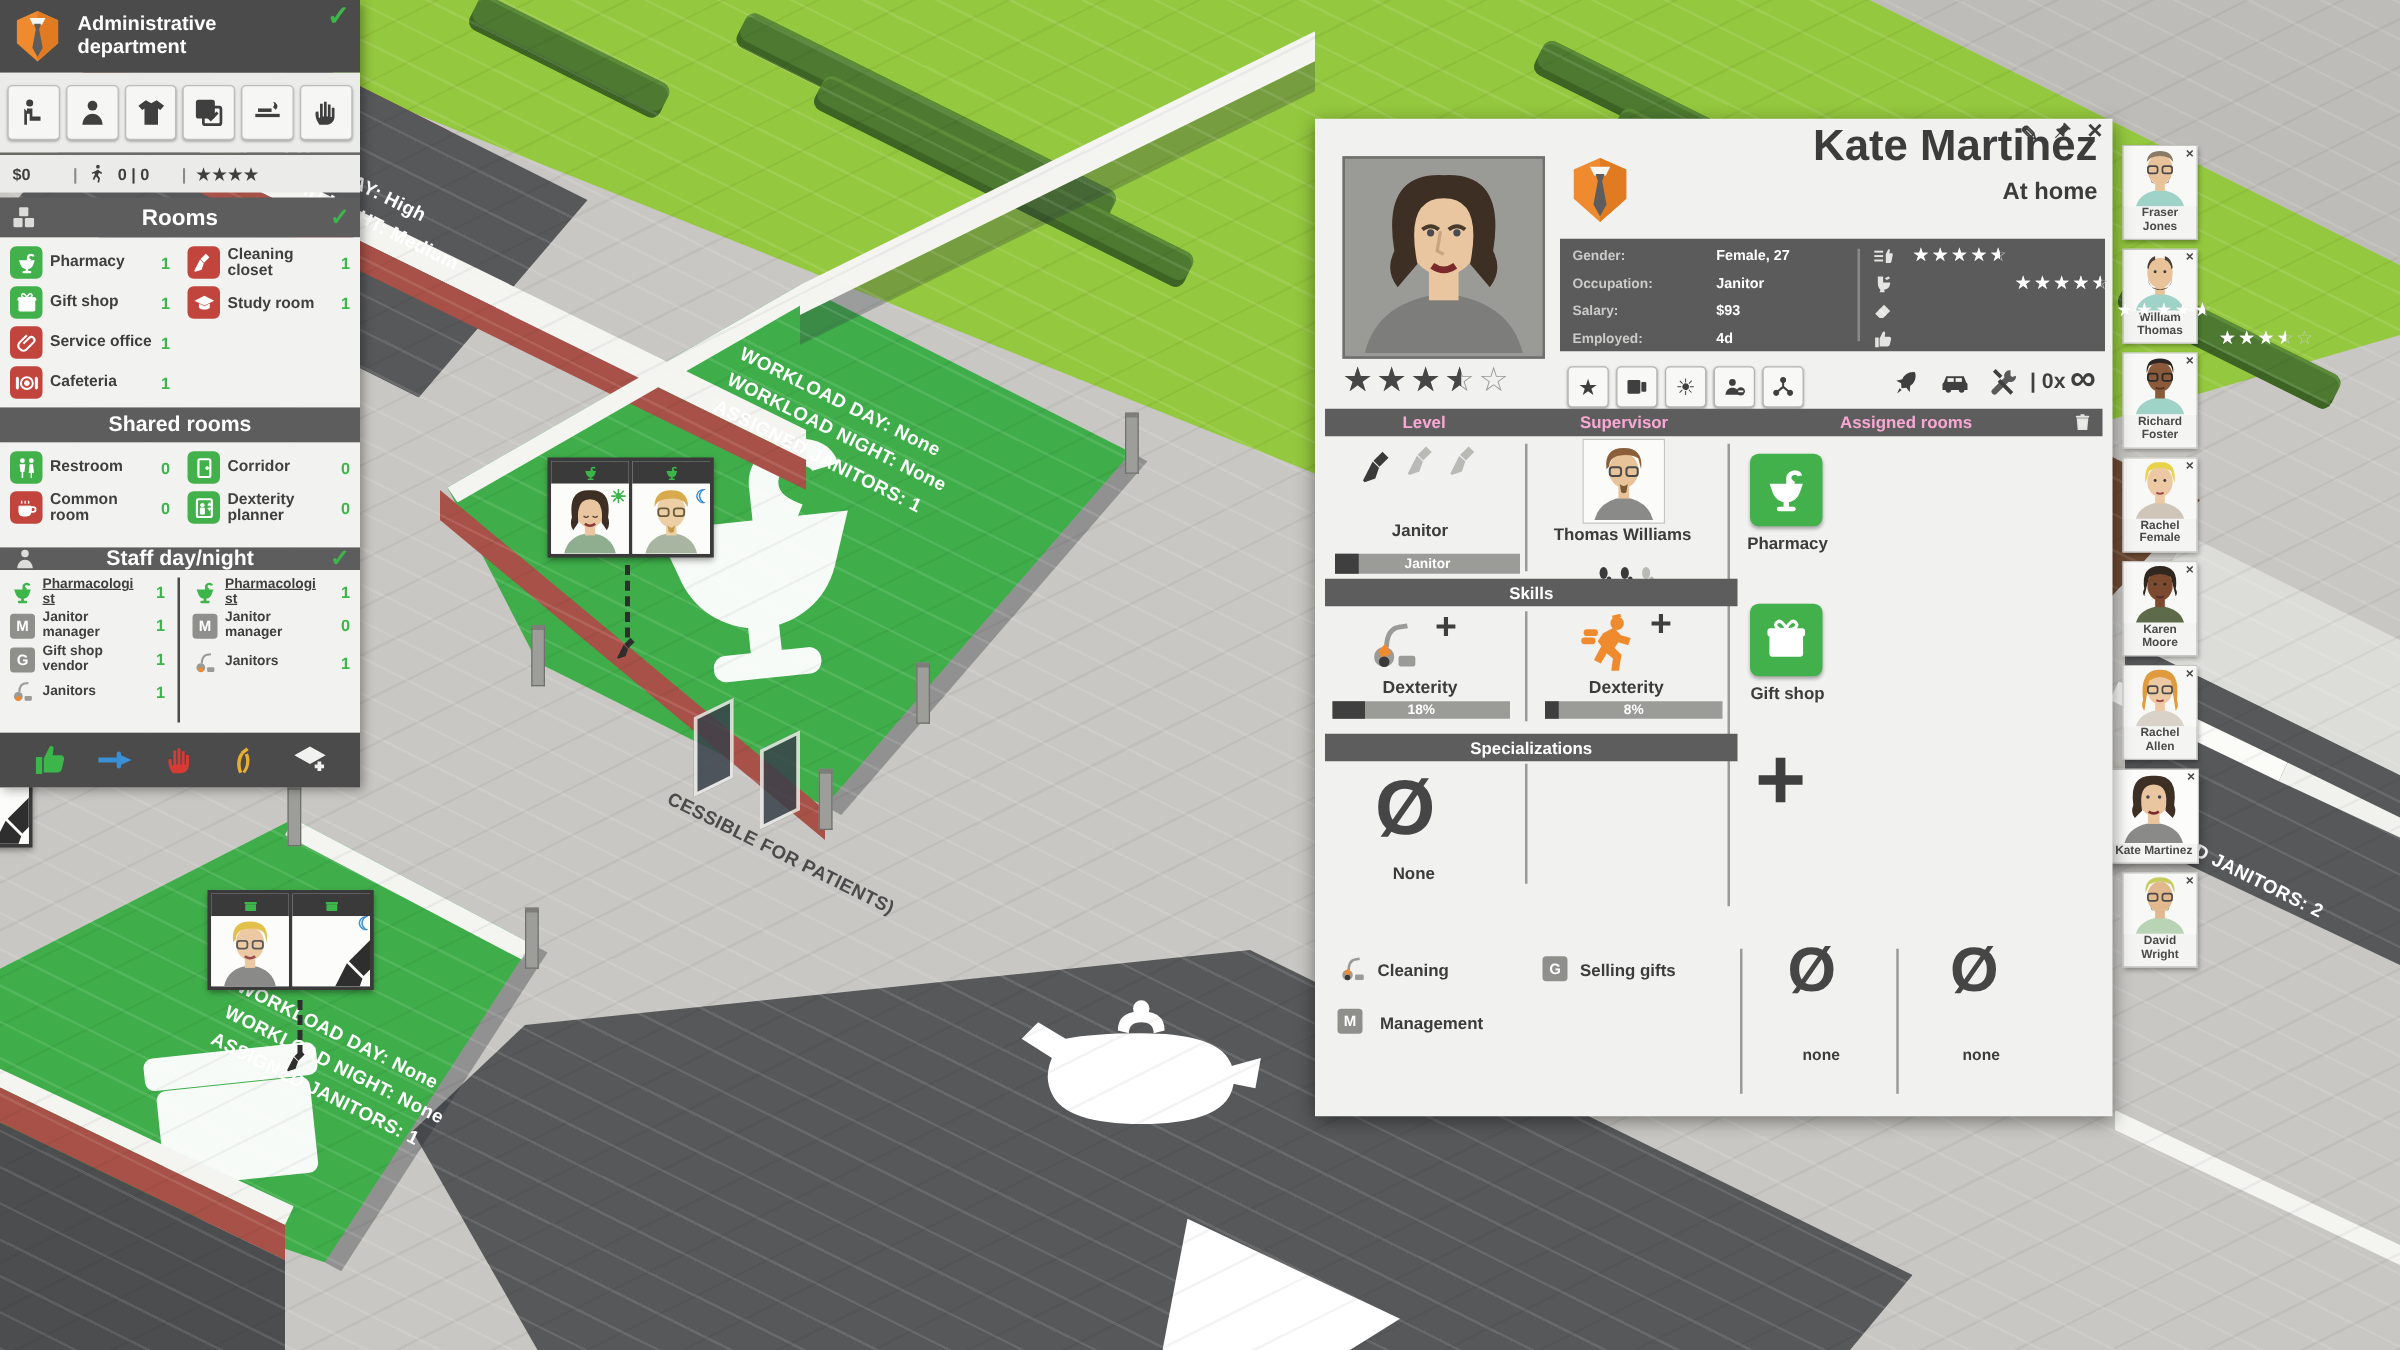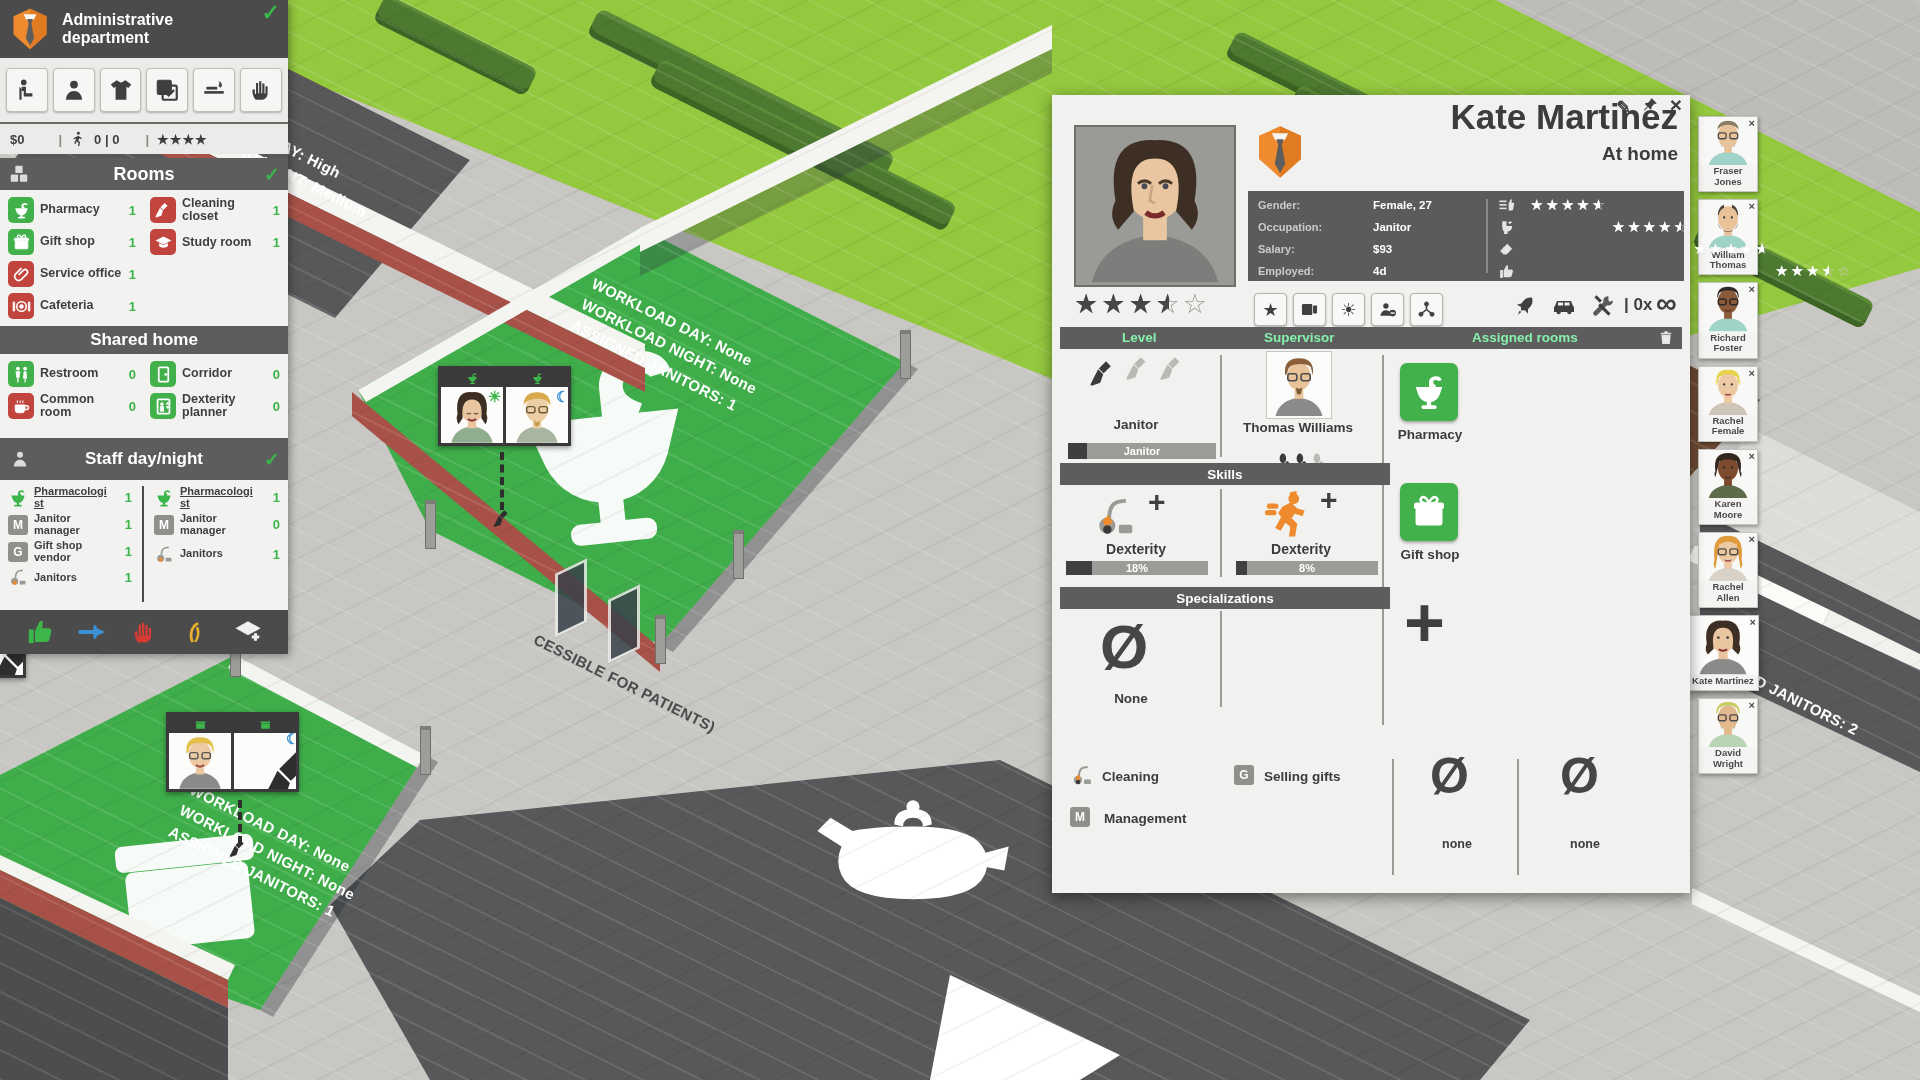--- a/index.html
+++ b/index.html
@@ -59,21 +59,21 @@
   .d-portrait{position:absolute;left:22px;top:30px;width:158px;height:158px;background:#9a9a97;border:2px solid #6f6f6b;}
   .d-info{position:absolute;left:196px;top:96px;width:436px;height:90px;background:#5b5b5b;}
   .d-info .lab{position:absolute;left:10px;font-size:11px;font-weight:bold;color:#cbcbc9;}
   .d-info .val{position:absolute;left:125px;font-size:11.5px;font-weight:bold;color:#fff;}
   .stars{position:relative;display:inline-block;line-height:1;}
   .stars .se{color:#c9c9c7;}
   .stars .sf{position:absolute;left:0;top:0;overflow:hidden;white-space:nowrap;color:#fff;}
   .stars-dk .se{color:#9a9a97;} .stars-dk .sf{color:#464646;}
   .mbtn{width:31px;height:31px;background:#f8f8f6;border:1px solid #b5b5b1;border-radius:4px;
         display:flex;align-items:center;justify-content:center;box-shadow:0 1px 2px rgba(0,0,0,.3);}
-  .colbar{position:absolute;left:8px;width:622px;height:22px;background:#5d5d5d;color:#86efac;font-weight:bold;font-size:13.5px;}
+  .colbar{position:absolute;left:8px;width:622px;height:22px;background:#5d5d5d;color:#f9a8d4;font-weight:bold;font-size:13.5px;}
   .colbar span{position:absolute;top:3px;}
   .secbar{position:absolute;left:8px;width:330px;height:22px;background:#5d5d5d;color:#fff;font-weight:bold;
           font-size:13.5px;display:flex;align-items:center;justify-content:center;}
   .gdiv{position:absolute;width:2px;background:#9a9a97;}
   .pbar{position:absolute;height:16px;background:#9b9b98;}
   .pbar .fill{position:absolute;left:0;top:0;bottom:0;background:#3f3f3f;}
   .pbar .ptxt{position:absolute;inset:0;color:#fff;font-size:11px;font-weight:bold;display:flex;align-items:center;justify-content:center;}
   .rtile{position:absolute;width:58px;height:58px;border-radius:7px;background:#42b14b;display:flex;align-items:center;justify-content:center;box-shadow:0 2px 3px rgba(0,0,0,.3);}
   .clabel{position:absolute;font-size:13.5px;font-weight:bold;color:#3c3c3c;text-align:center;}
   .bigplus{position:absolute;font-size:70px;font-weight:bold;color:#3f3f3f;line-height:.8;}
@@ -561,21 +561,21 @@
               <svg width="19" height="19" viewBox="0 0 24 24" fill="#fff">
                 <use href="#i-cap"></use>
               </svg>
             </span>
           <span class="rlabel">Study room</span>
           <span class="cnt cg">1</span>
         </div>
       </div>
     </div>
     <div class="barhead" style="height:28px;font-size:17px">
-      <span>Shared home</span>
+      <span>Shared rooms</span>
     </div>
     <div class="list" style="height:84px">
       <div class="col" style="left:4px;width:136px">
         <div class="ritem">
           <span class="tile tg">
               <svg width="19" height="19" viewBox="0 0 24 24" fill="#fff">
                 <use href="#i-restroom"></use>
               </svg>
             </span>
           <span class="rlabel">Restroom</span>
@@ -605,21 +605,21 @@
           <span class="tile tg">
               <svg width="19" height="19" viewBox="0 0 24 24" fill="#fff" stroke="#fff">
                 <use href="#i-elev"></use>
               </svg>
             </span>
           <span class="rlabel">Dexterity planner</span>
           <span class="cnt cg">0</span>
         </div>
       </div>
     </div>
-    <div class="barhead" style="height:42px;font-size:17px">
+    <div class="barhead" style="height:18px;font-size:17px">
       <svg width="20" height="20" viewBox="0 0 24 24" fill="#dcdcda" style="position:absolute;left:10px">
           <use href="#i-person"></use>
         </svg>
       <span>Staff day/night</span>
       <span class="chk" style="position:absolute;right:8px;font-size:19px">✓</span>
     </div>
     <div class="list" style="height:130px">
       <div class="vdiv" style="left:142px;top:6px;height:116px"></div>
       <div class="col" style="left:4px;width:132px">
         <div class="ritem" style="padding:2px 4px">

